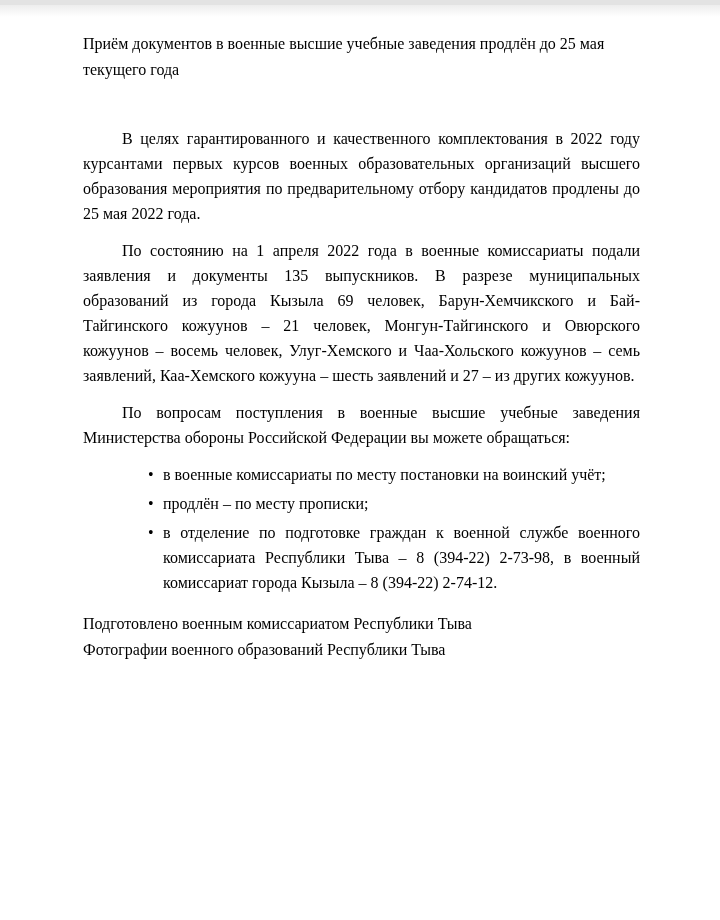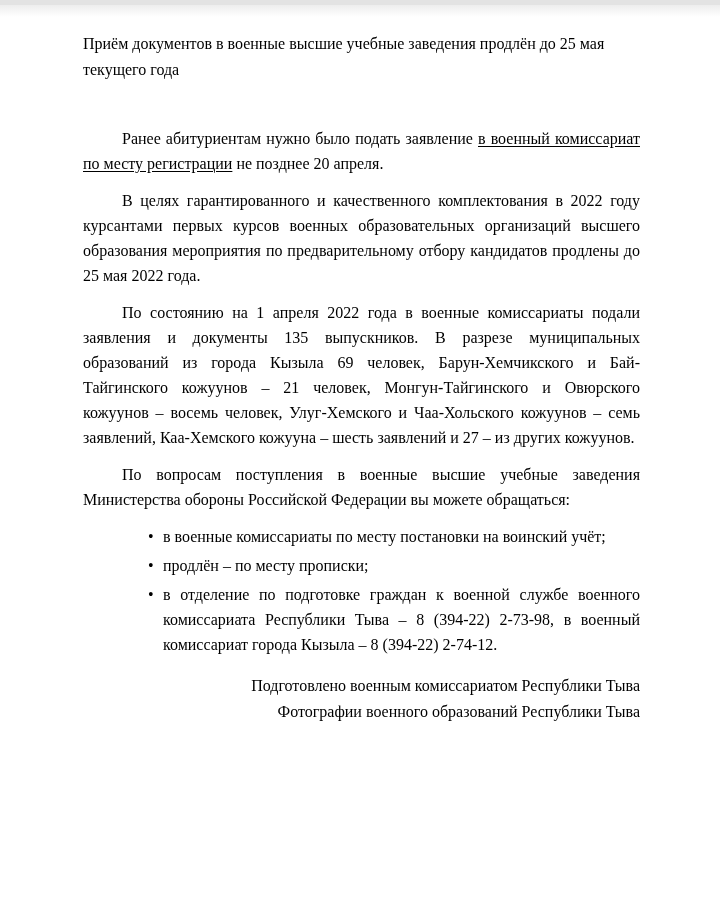--- a/index.html
+++ b/index.html
@@ -54,35 +54,33 @@
     position: absolute;
     left: 5px;
     top: 0;
   }
   .u {
     text-decoration: underline;
     text-underline-offset: 2px;
   }
   .credits {
     margin-top: 16px;
-    text-align: right;
     line-height: 26px;
   }
 </style>
 </head>
 <body>
 
 <div class="top-strip"></div>
 <div class="top-fade"></div>
 
 <main class="page">
 
   <h1 class="article-title">Приём документов в военные высшие учебные заведения продлён до 25 мая текущего года</h1>
 
-  <p class="para"><span>Ранее абитуриентам нужно было подать заявление </span><span class="u">в военный комиссариат по месту регистрации</span><span> не позднее 20 апреля.</span></p>
 
   <p class="para">В целях гарантированного и качественного комплектования в 2022 году курсантами первых курсов военных образовательных организаций высшего образования мероприятия по предварительному отбору кандидатов продлены до 25 мая 2022 года.</p>
 
 
 
   <p class="para">По состоянию на 1 апреля 2022 года в военные комиссариаты подали заявления и документы 135 выпускников. В разрезе муниципальных образований из города Кызыла 69 человек, Барун-Хемчикского и Бай-Тайгинского кожуунов – 21 человек, Монгун-Тайгинского и Овюрского кожуунов – восемь человек, Улуг-Хемского и Чаа-Хольского кожуунов – семь заявлений, Каа-Хемского кожууна – шесть заявлений и 27 – из других кожуунов.</p>
 
   <p class="para">По вопросам поступления в военные высшие учебные заведения Министерства обороны Российской Федерации вы можете обращаться:</p>
 
   <ul class="contact-list">

